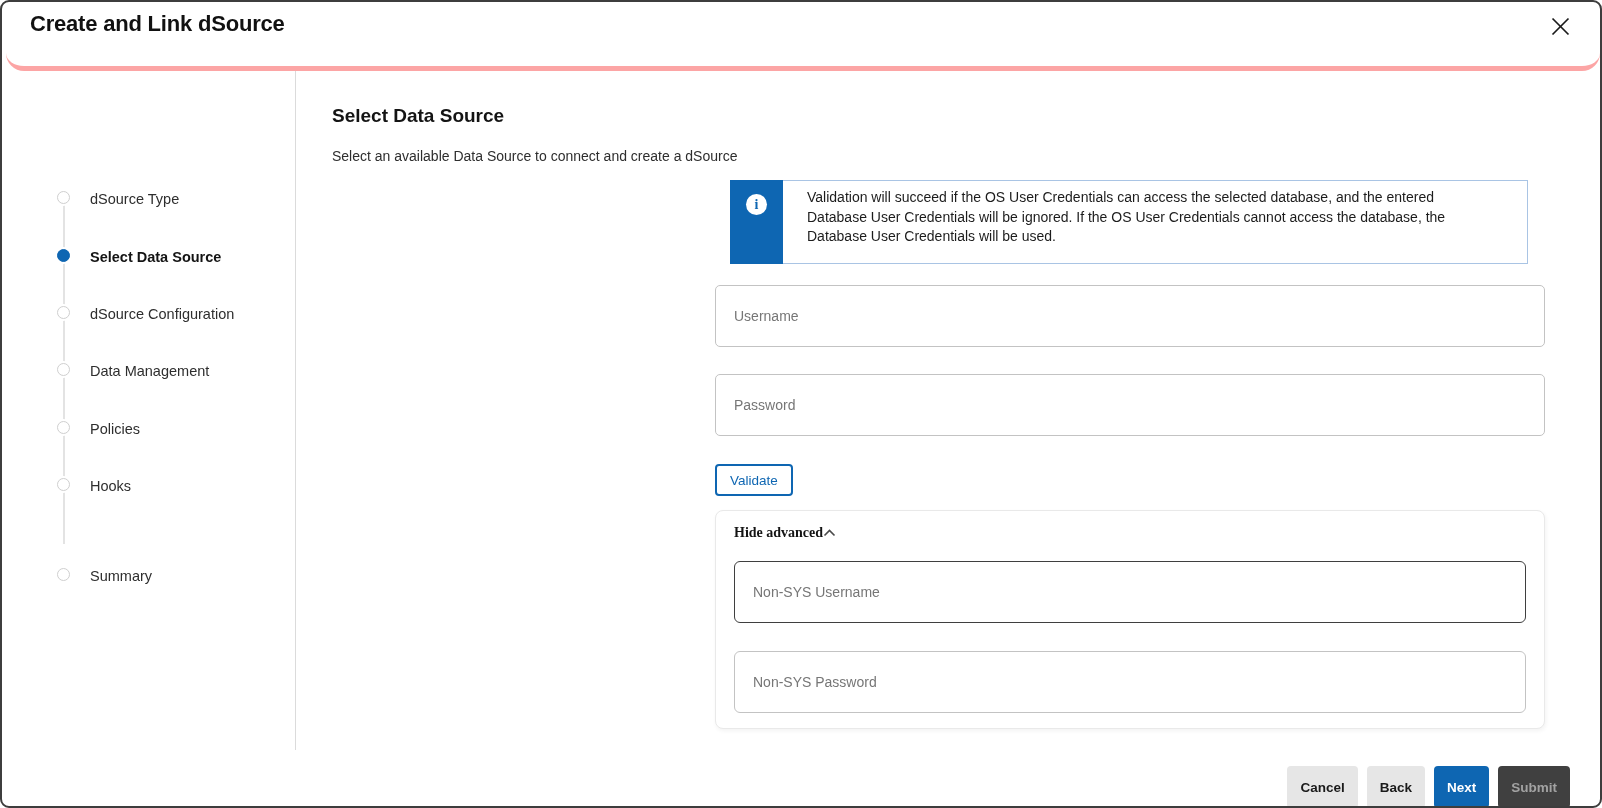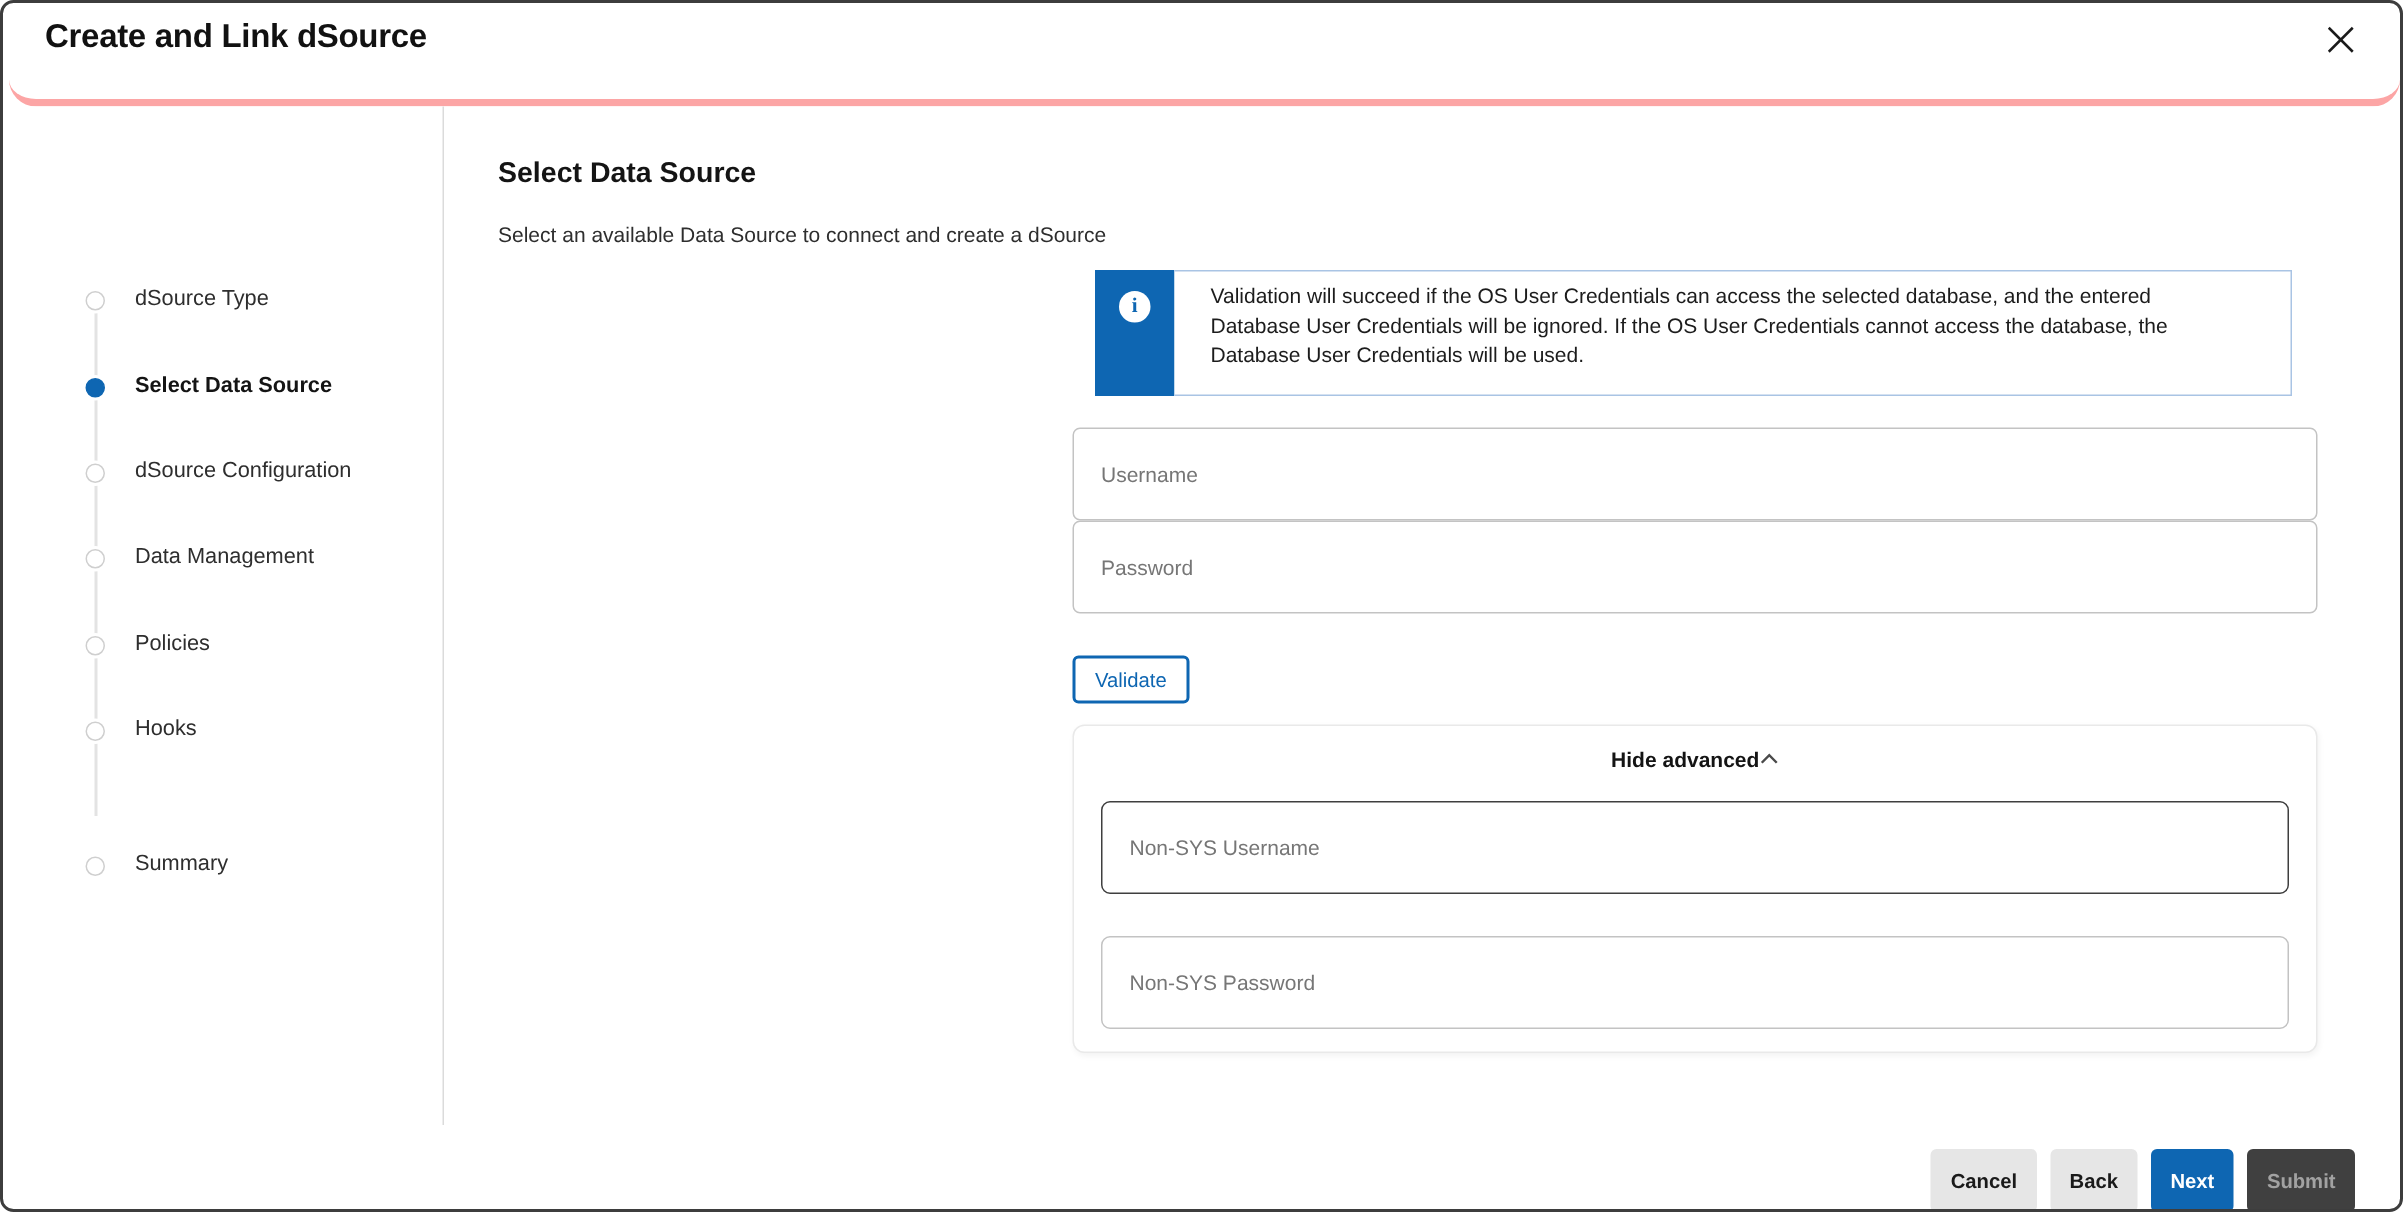--- a/index.html
+++ b/index.html
@@ -23,21 +23,21 @@
   }
   .close-btn {
     position: absolute; right: 28px; top: 12px; width: 24px; height: 24px;
     background: transparent; border: none; cursor: pointer;
     display: flex; align-items: center; justify-content: center;
   }
   
   .sidebar-divider { position: absolute; left: 293px; top: 69px; width: 1px; height: 679px; background: #dbdbdb; }
   .stepper { position: absolute; left: 0; top: 69px; width: 293px; height: 680px; }
   .stepper-line { position: absolute; left: 61px; top: 128px; width: 1.5px; height: 345px; background: #e3e3e3; }
-  .step { position: absolute; left: 55px; height: 16px; display: flex; align-items: flex-end; cursor: pointer; }
+  .step { position: absolute; left: 55px; height: 16px; display: flex; align-items: flex-start; cursor: pointer; }
   .step .dot {
     width: 13px; height: 13px; border-radius: 50%; background: #ffffff;
     border: 1px solid #cfcfcf; position: relative; z-index: 1; flex: 0 0 auto;
     box-shadow: 0 0 0 2px #ffffff;
   }
   .step.active .dot { background: #0e66b2; border-color: #0e66b2; }
   .step .step-label { margin-left: 20px; font-size: 14.5px; color: #2e2e2e; white-space: nowrap; }
   .step.active .step-label { font-weight: bold; color: #141414; }
   .step-0 { top: 120px; } .step-1 { top: 178px; } .step-2 { top: 235px; }
   .step-3 { top: 292px; } .step-4 { top: 350px; } .step-5 { top: 407px; }
@@ -64,36 +64,36 @@
   }
   .banner-text { font-size: 14px; line-height: 19.5px; color: #1c1c1c; max-width: 655px; }
   
   .text-field {
     display: block; width: 100%; height: 62px; border: 1px solid #c3c3c3;
     border-radius: 5px; background: #fff; padding: 0 18px; font-size: 14px;
     font-family: inherit; color: #1a1a1a; outline: none;
   }
   .text-field::placeholder { color: #767676; opacity: 1; }
   .field-username { margin-top: 21px; }
-  .field-password { }
+  .field-password { margin-top: 27px; }
   .validate-btn {
     margin-top: 28px; height: 32px; padding: 0 13px; display: inline-block;
     background: #ffffff; border: 2px solid #0e66b2; border-radius: 4px;
     color: #0e66b2; font-size: 13.5px; font-weight: normal; font-family: inherit;
     cursor: pointer;
   }
   
   .advanced-panel {
     margin-top: 14px; height: 219px; border: 1px solid #e9e9e9; border-radius: 8px;
     background: #ffffff; padding: 0 18px;
     box-shadow: 1px 2px 4px rgba(0,0,0,0.05);
   }
   .advanced-toggle {
-    padding-top: 14px; display: flex; align-items: center; justify-content: center;
-    cursor: pointer; background: transparent; border: none; width: 100%; font-family: Liberation Sans, sans-serif;
+    padding-top: 14px; display: flex; align-items: center; justify-content: flex-start;
+    cursor: pointer; background: transparent; border: none; width: 100%; font-family: Liberation Serif, serif;
   }
   .advanced-toggle .toggle-label { font-size: 14px; font-weight: bold; color: #141414; }
   .field-nonsys-user { margin-top: 20px; border: 1.5px solid #3f3f3f; border-radius: 6px; }
   .field-nonsys-pass { margin-top: 28px; border-radius: 6px; }
   
   .footer { position: absolute; right: 30px; top: 764px; display: flex; gap: 9px; }
   .footer button {
     height: 42px; padding: 0 13px; border: none; border-radius: 4px;
     font-family: inherit; font-size: 13.5px; font-weight: bold; cursor: pointer;
   }

